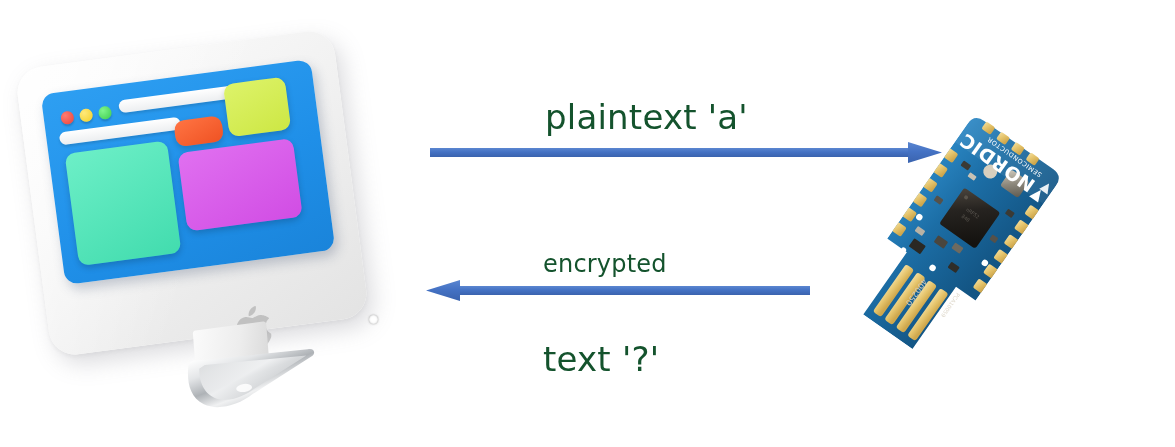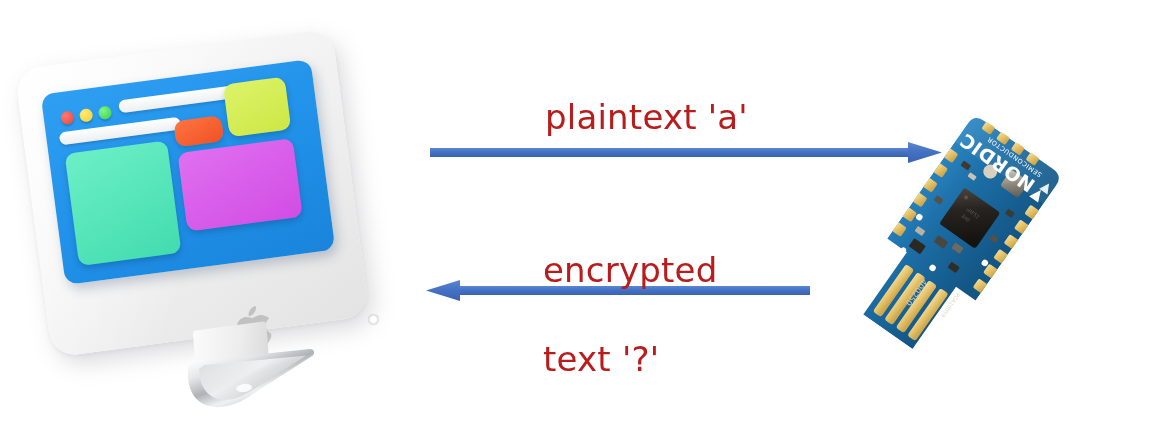--- a/index.html
+++ b/index.html
@@ -148,35 +148,35 @@
 
   
   .arrow-top, .arrow-bottom {
     position: absolute;
   }
   .arrow-top    { left: 430px; top: 140px; width: 512px; height: 30px; }
   .arrow-bottom { left: 424px; top: 278px; width: 386px; height: 30px; }
 
   .arrow-label {
     position: absolute;
-    color: #b91c1c;
+    color: #14532d;
     font-family: "DejaVu Sans", "Liberation Sans", sans-serif;
     font-weight: 400;
     white-space: nowrap;
   }
   .label-plaintext {
     left: 545px;
     top: 97px;
     font-size: 34px;
     letter-spacing: 0.2px;
   }
   .label-encrypted {
     left: 543px;
     top: 250px;
-    font-size: 34px;
+    font-size: 24px;
     letter-spacing: 0.2px;
   }
   .label-ciphertext {
     left: 543px;
     top: 303px;
     font-size: 34px;
     letter-spacing: 0.2px;
     margin-top: 36px;
   }
 

